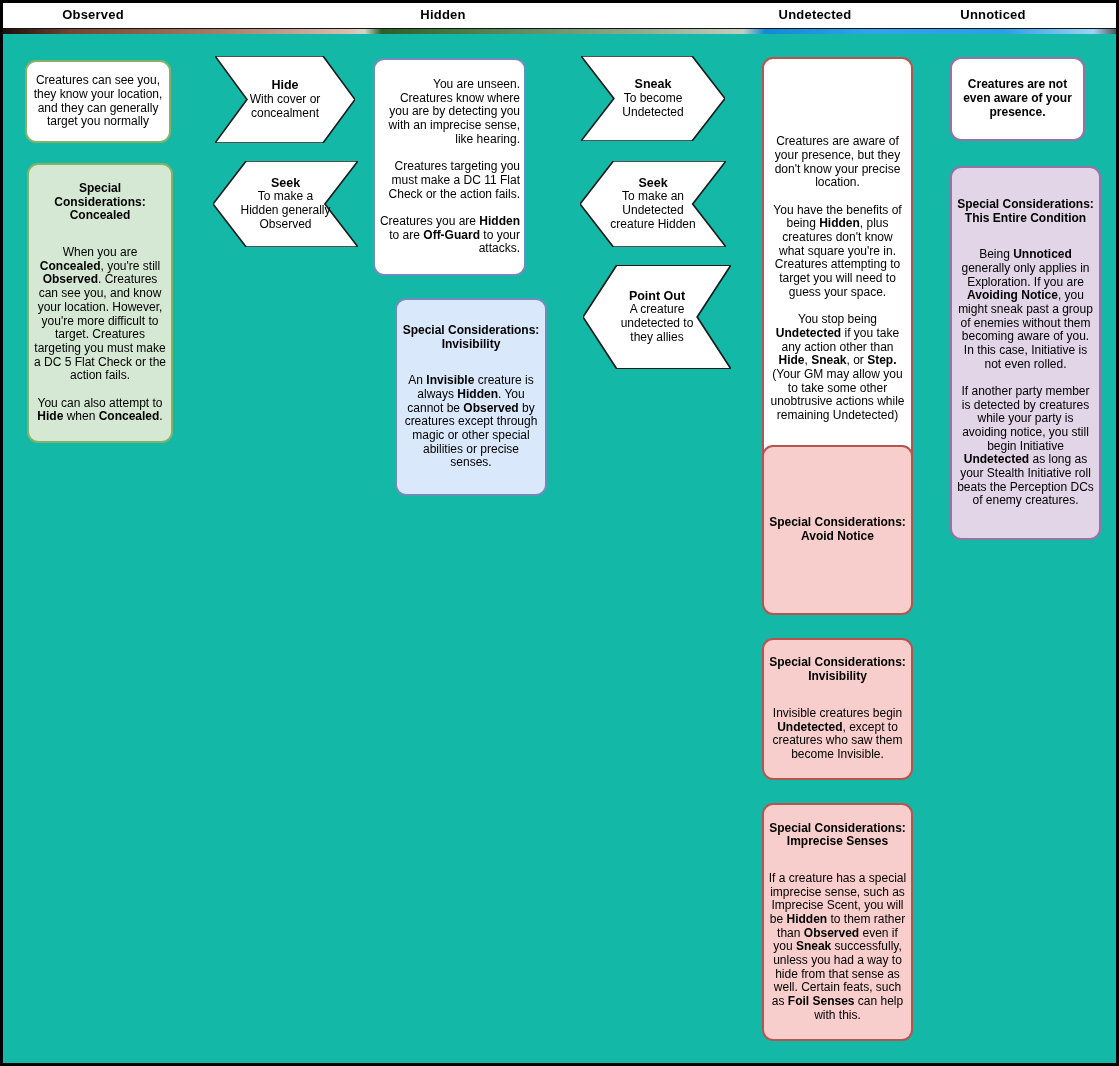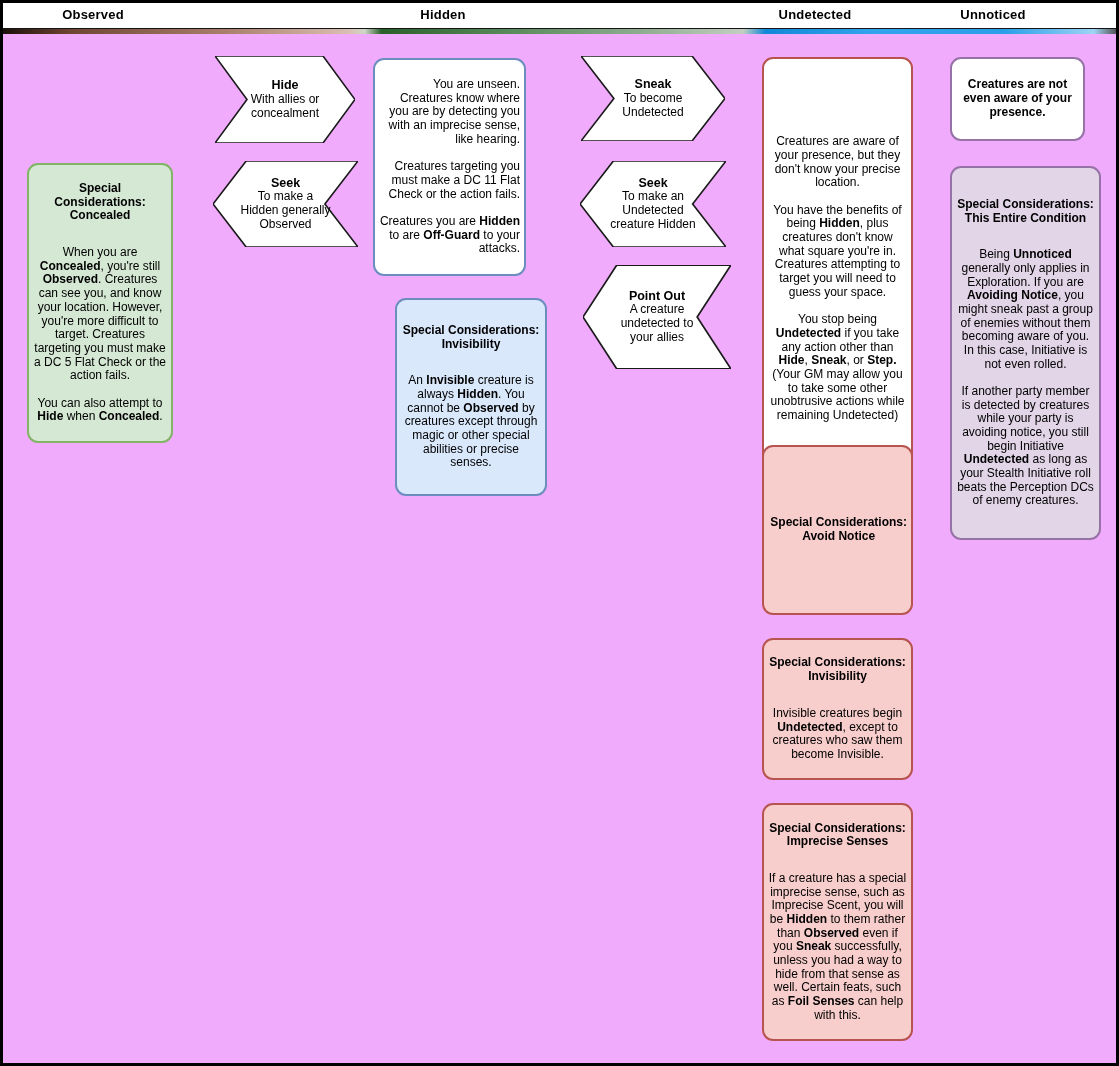--- a/index.html
+++ b/index.html
@@ -1,35 +1,35 @@
 <!DOCTYPE html>
 <html><head>
 <meta charset="utf-8">
 <title>Diagram</title>
 <style>
   html,body { margin:0; padding:0; background:#fff; font-family:"Liberation Sans", sans-serif; color:#000; }
   .canvas { position:relative; width:1119px; height:1066px; box-sizing:border-box;
-            border:3px solid #000; background:#f0abfc; overflow:hidden; }
+            border:3px solid #000; background:#14b8a6; overflow:hidden; }
 
   
   .headerbar { position:absolute; top:0; left:0; right:0; height:25px; background:#fff; }
   .col-title { position:absolute; top:4px; width:150px; text-align:center;
                font-size:13px; font-weight:bold; letter-spacing:0.2px; }
   .rainbow { position:absolute; top:25px; left:0; right:0; height:5px; border-top:1px solid #161616;
              background:linear-gradient(90deg,
                #1c0f0a 0%, #6e4433 6%, #a97f6c 20%, #d9beb2 31%, #cfd6c8 32.5%,
                #2a602a 34%, #57885a 45%, #93ae93 58%, #c2cec0 66.5%,
                #1188d8 68.5%, #33a3ec 78%, #2a9fe8 90%, #9ed4f5 98%, #555 100%); }
 
   
   .node { position:absolute; box-sizing:border-box; border-radius:11px;
           display:flex; align-items:center; justify-content:center;
           text-align:center; font-size:12px; line-height:1.14; padding:5px 4px; }
   .outline { background:#fff; border:2px solid; }
-  .filled  { border:2.5px solid;justify-content:flex-end; }
+  .filled  { border:2.5px solid; }
   .green  { border-color:#82b366; }  .green.filled  { background:#d5e8d4; }
   .blue   { border-color:#6c8ebf; }  .blue.filled   { background:#dae8fc; }
   .red    { border-color:#b85450; }  .red.filled    { background:#f8cecc; }
   .purple { border-color:#9673a6; }  .purple.filled { background:#e1d5e7; }
   .sp-title { font-weight:bold; }
   .sp-body  { margin-top:23px; }
 
   
   .arrow { position:absolute; }
   .arrow svg { position:absolute; left:0; top:0; width:100%; height:100%; display:block; }
@@ -45,34 +45,37 @@
 <div class="canvas">
 
   <div class="headerbar">
     <div class="col-title" style="left:15px">Observed</div>
     <div class="col-title" style="left:365px">Hidden</div>
     <div class="col-title" style="left:737px">Undetected</div>
     <div class="col-title" style="left:915px">Unnoticed</div>
   </div>
   <div class="rainbow"></div>
 
+  <div class="node outline green" style="left:22px; top:57px; width:146px; height:83px;">
+    <div>Creatures can see you, they know your location, and they can generally target you normally</div>
+  </div>
   <div class="node filled green" style="left:24px; top:160px; width:146px; height:280px;">
     <div>
       <div class="sp-title">Special Considerations:<br>Concealed</div>
       <div class="sp-body">When you are <b>Concealed</b>, you're still <b>Observed</b>. Creatures can see you, and know your location. However, you're more difficult to target. Creatures targeting you must make a DC 5 Flat Check or the action fails.<br><br>You can also attempt to <b>Hide</b> when <b>Concealed</b>.</div>
     </div>
   </div>
 
   <div class="arrow" style="left:212px; top:53px; width:140px; height:87px;">
     <svg viewBox="0 0 140 88" preserveAspectRatio="none">
         <polygon points="0,0 108,0 140,44 108,88 0,88 32,44"></polygon>
       </svg>
     <div class="arrow-text">
       <div class="arrow-title">Hide</div>
-      <div class="arrow-sub">With allies or concealment</div>
+      <div class="arrow-sub">With cover or concealment</div>
     </div>
   </div>
   <div class="arrow" style="left:210px; top:158px; width:145px; height:86px;">
     <svg viewBox="0 0 140 88" preserveAspectRatio="none">
         <polygon points="140,0 32,0 0,44 32,88 140,88 108,44"></polygon>
       </svg>
     <div class="arrow-text">
       <div class="arrow-title">Seek</div>
       <div class="arrow-sub">To make a Hidden generally Observed</div>
     </div>
@@ -105,21 +108,21 @@
       <div class="arrow-title">Seek</div>
       <div class="arrow-sub">To make an Undetected creature Hidden</div>
     </div>
   </div>
   <div class="arrow" style="left:580px; top:262px; width:148px; height:104px;">
     <svg viewBox="0 0 140 88" preserveAspectRatio="none">
         <polygon points="140,0 32,0 0,44 32,88 140,88 108,44"></polygon>
       </svg>
     <div class="arrow-text">
       <div class="arrow-title">Point Out</div>
-      <div class="arrow-sub">A creature undetected to your allies</div>
+      <div class="arrow-sub">A creature undetected to they allies</div>
     </div>
   </div>
 
   <div class="node outline red" style="left:759px; top:54px; width:151px; height:444px;">
     <div>Creatures are aware of your presence, but they don't know your precise location.<br><br>You have the benefits of being <b>Hidden</b>, plus creatures don't know what square you're in. Creatures attempting to target you will need to guess your space.<br><br>You stop being <b>Undetected</b> if you take any action other than <b>Hide</b>, <b>Sneak</b>, or <b>Step.</b> (Your GM may allow you to take some other unobtrusive actions while remaining Undetected)</div>
   </div>
   <div class="node filled red" style="left:759px; top:442px; width:151px; height:170px;">
     <div>
       <div class="sp-title">Special Considerations:<br>Avoid Notice</div>
     </div>

